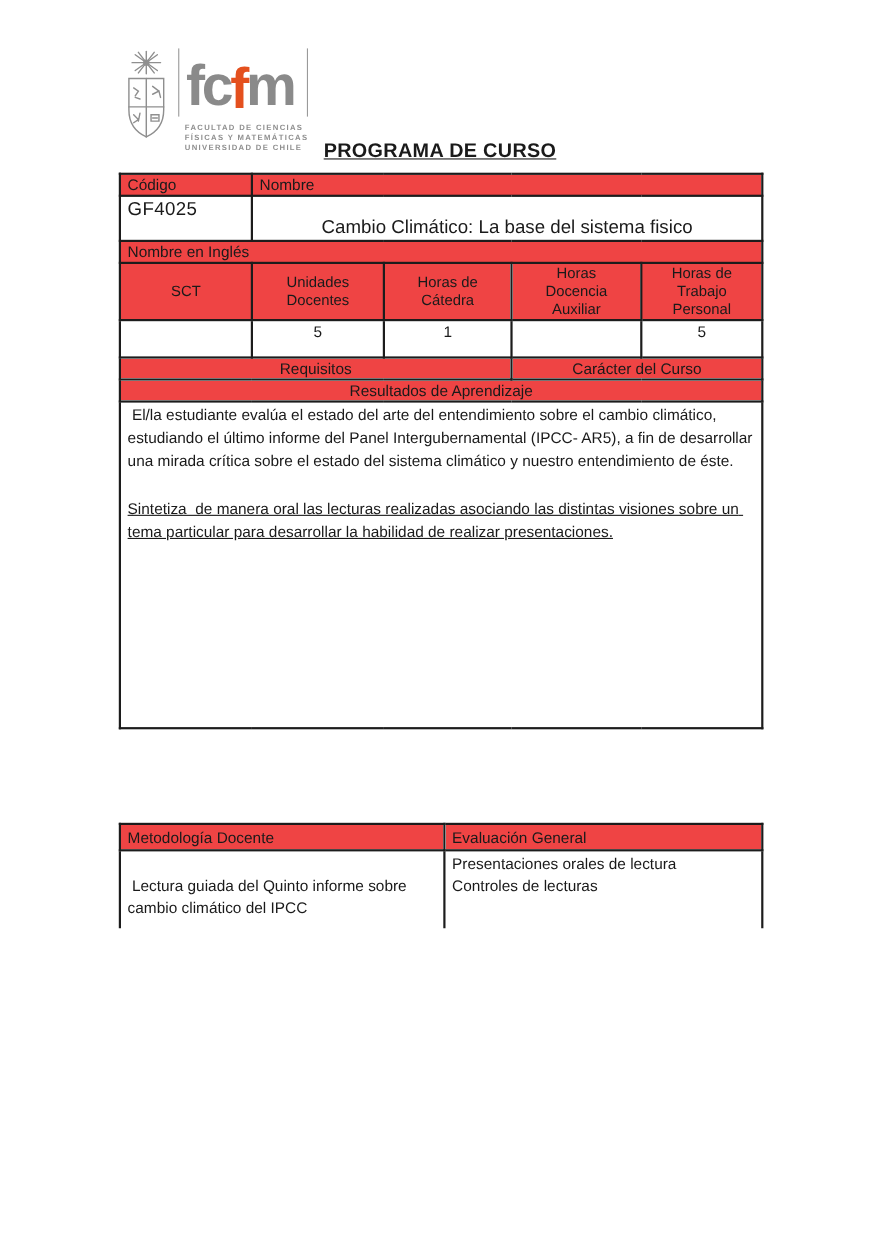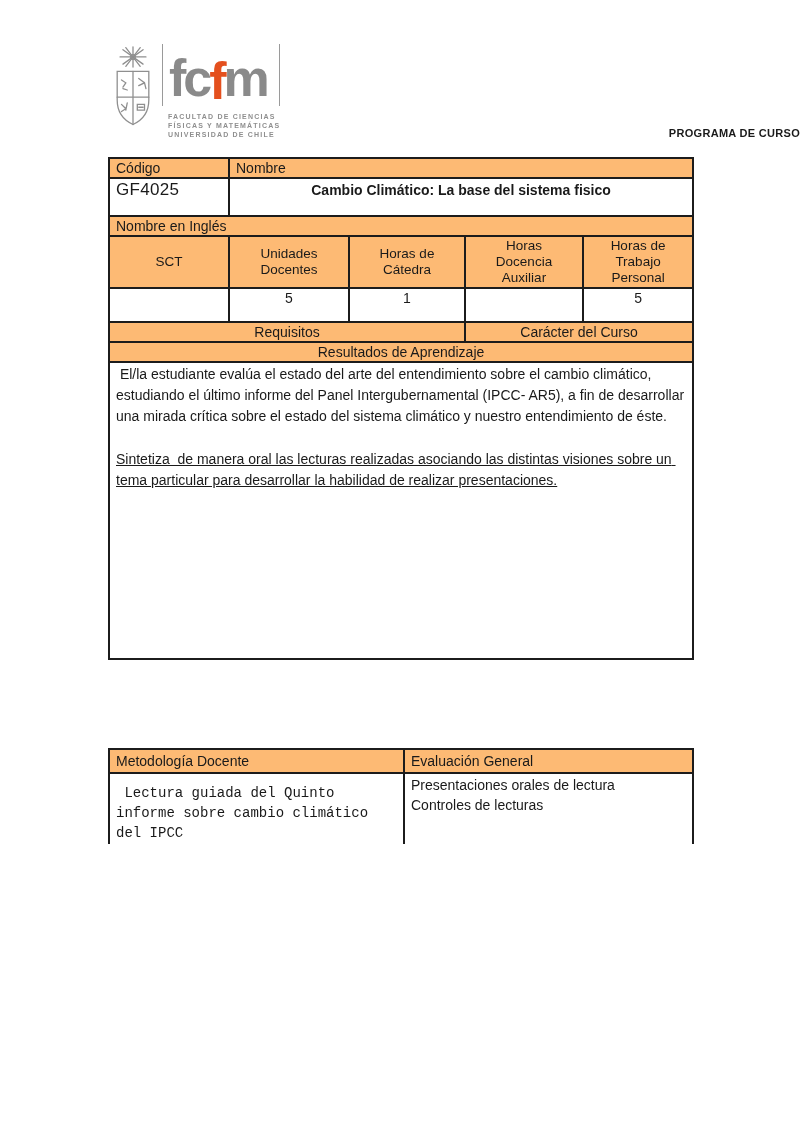--- a/index.html
+++ b/index.html
@@ -48,65 +48,66 @@
     color: #8f8f8f;
     font-weight: bold;
   }
 
   
   .page-title {
     position: absolute;
     top: 127px;
     left: 0;
     width: 100%;
-    text-align: right;
+    text-align: center;
     font-weight: bold;
-    font-size: 11px;
+    font-size: 18px;
     letter-spacing: 0.3px;
+    text-decoration: underline;
   }
 
   
   table {
     border-collapse: collapse;
     table-layout: fixed;
     font-size: 14px;
   }
   td {
     border: 2px solid #1c1c1c;
     padding: 1px 6px;
     vertical-align: top;
     overflow: hidden;
   }
-  td.gray { background: #fdba74; }
+  td.gray { background: #ef4444; }
   td.center { text-align: center; }
   td.bottom { vertical-align: bottom; }
   td.middle { vertical-align: middle; }
   .preline { white-space: pre-line; }
   .prewrap { white-space: pre-wrap; }
 
   .main-table {
     position: absolute;
     left: 108px;
     top: 157px;
     width: 584px;
   }
   .code-cell { font-size: 17px; letter-spacing: 0.3px; border-radius: 16px; }
-  .course-name { font-weight: bold; font-size: 14px; text-align: center; padding-top: 3px; }
+  .course-name { font-weight: normal; font-size: 17px; text-align: center; padding-top: 18px; }
   .hours-head td { line-height: 16px; font-size: 13.5px; }
   .results-body { line-height: 21px; }
   .results-body .p2 { margin-top: 22px; text-decoration: underline; }
 
   .method-table {
     position: absolute;
     left: 108px;
     top: 748px;
     width: 584px;
   }
   .method-table td { line-height: 20px; }
-  .method-left-body { padding-top: 8px; font-family: Liberation Mono, monospace; }
+  .method-left-body { padding-top: 20px; }
 </style>
 </head>
 <body>
 
 <div class="page">
 
   <div class="logo">
     <svg class="shield-svg" width="46" height="92" viewBox="0 0 32 62" fill="none" stroke="#8f8f8f" stroke-width="0.9" stroke-linecap="round">
 
       <g>

